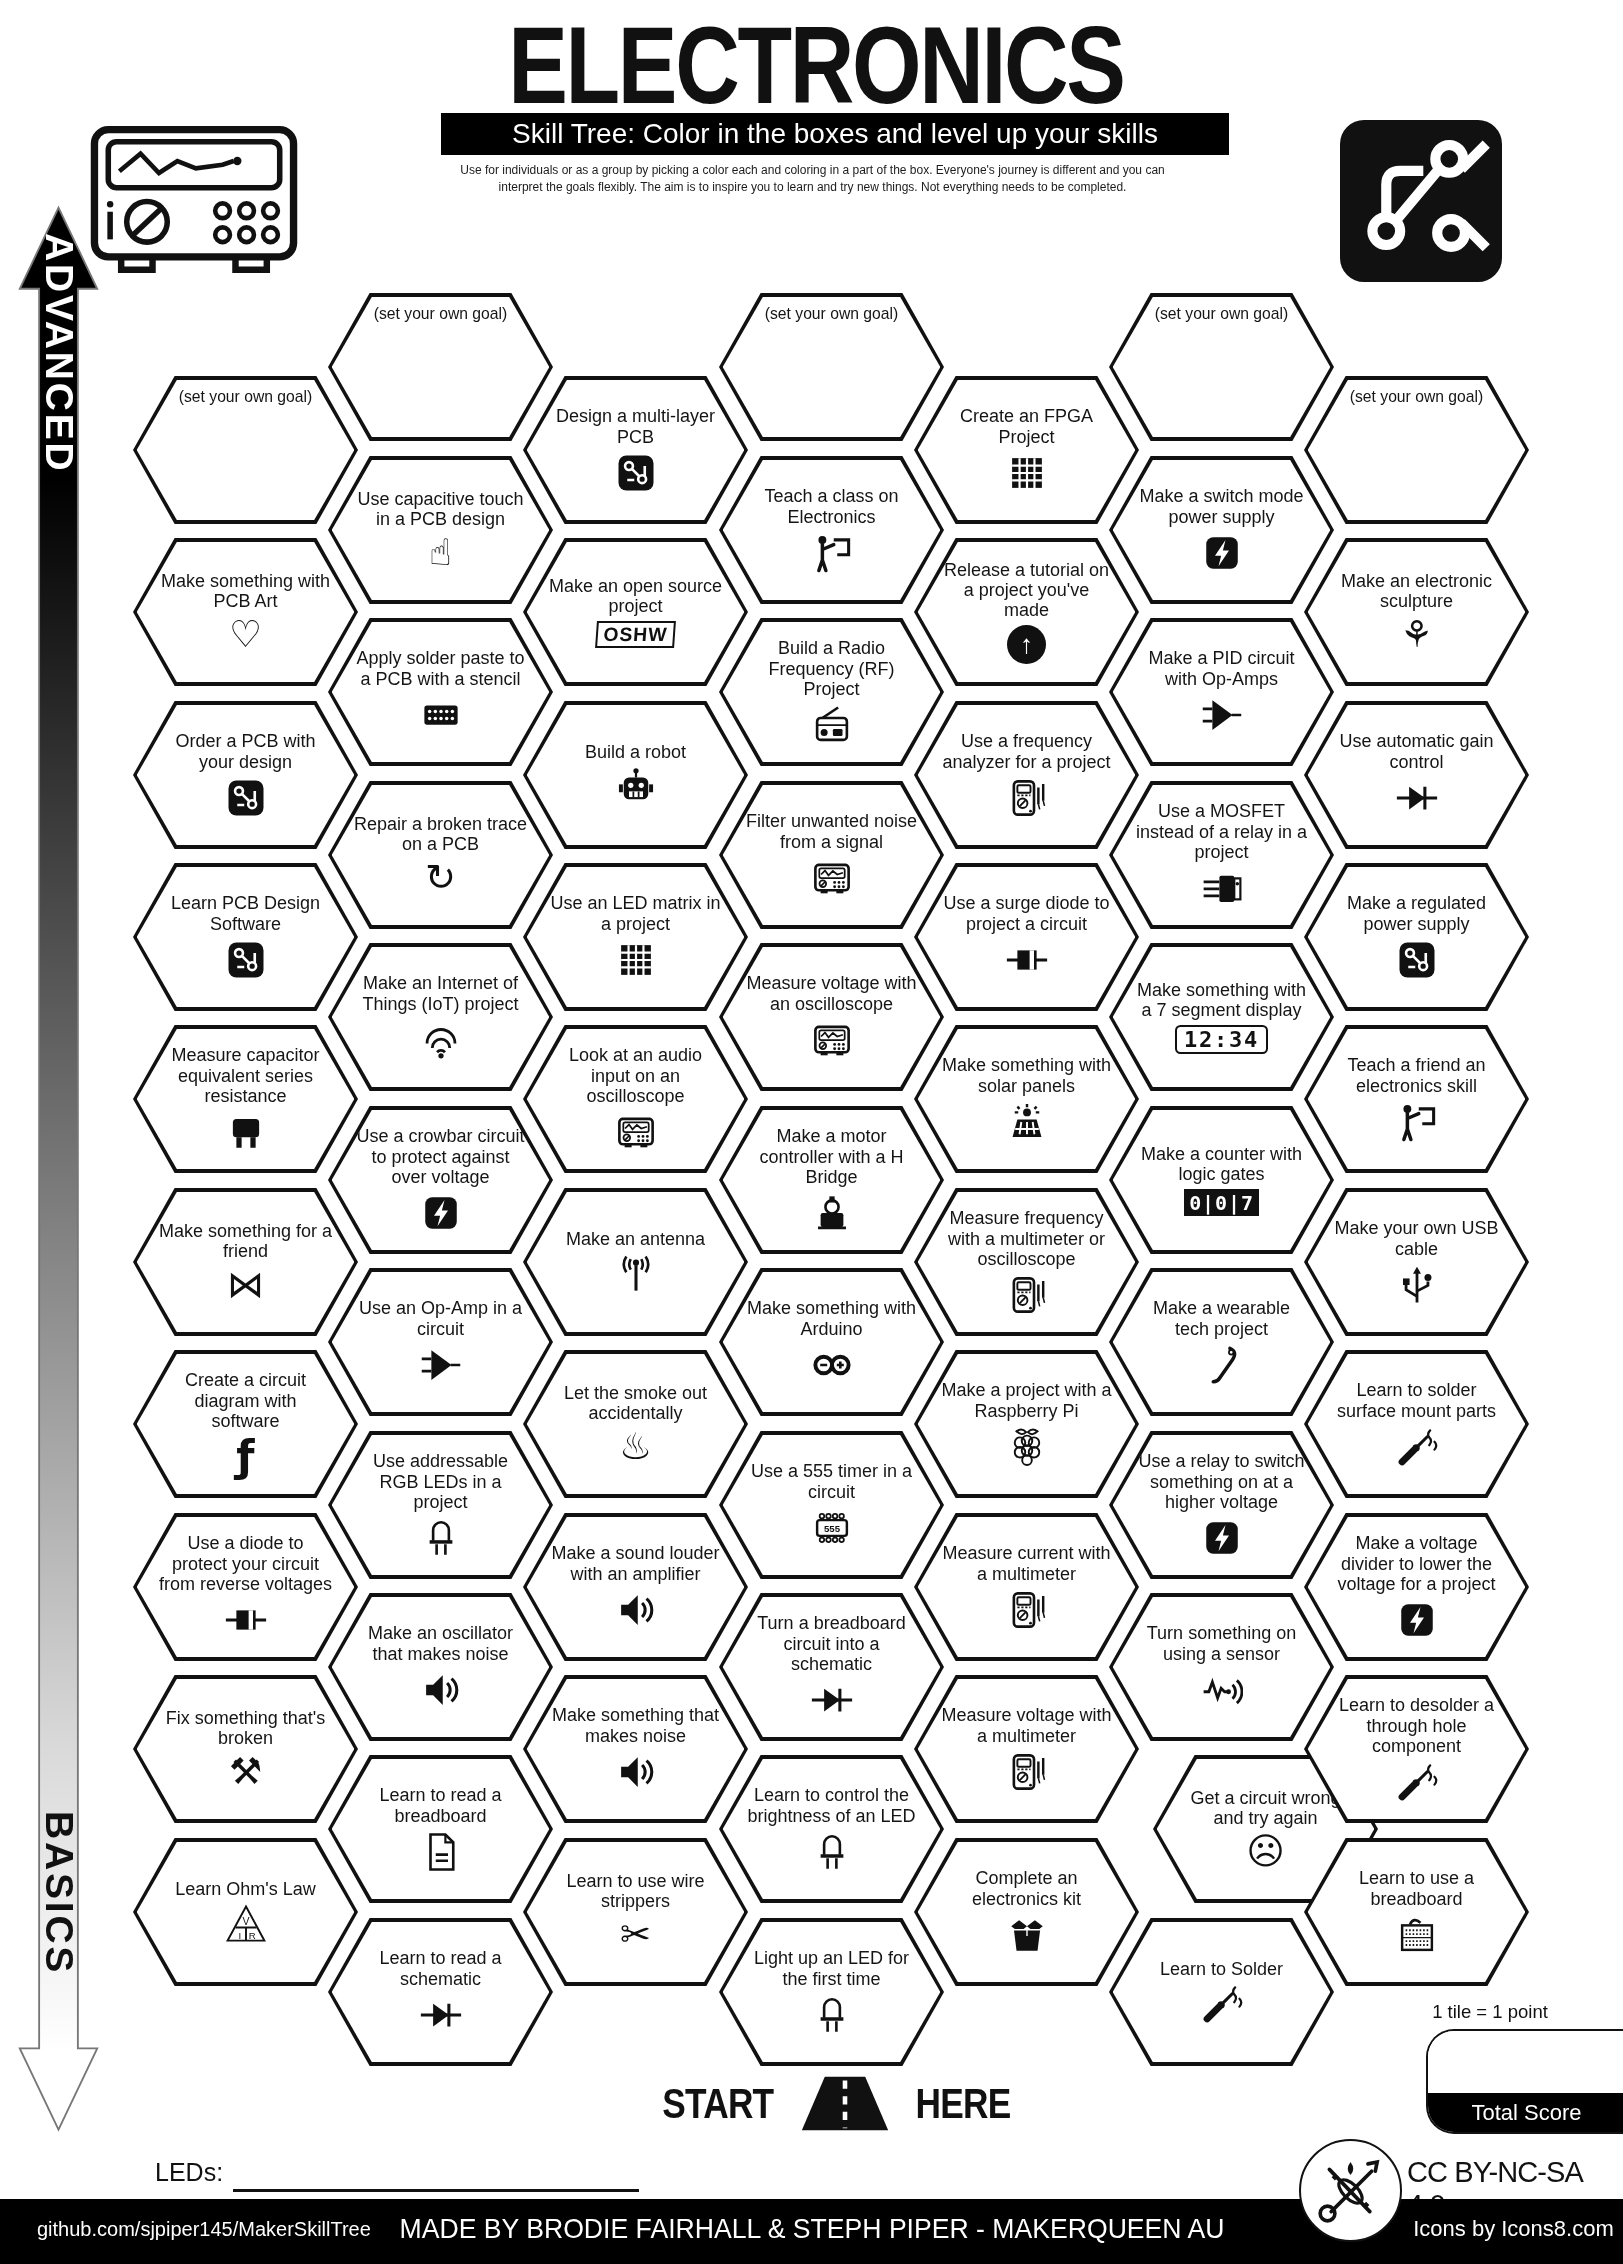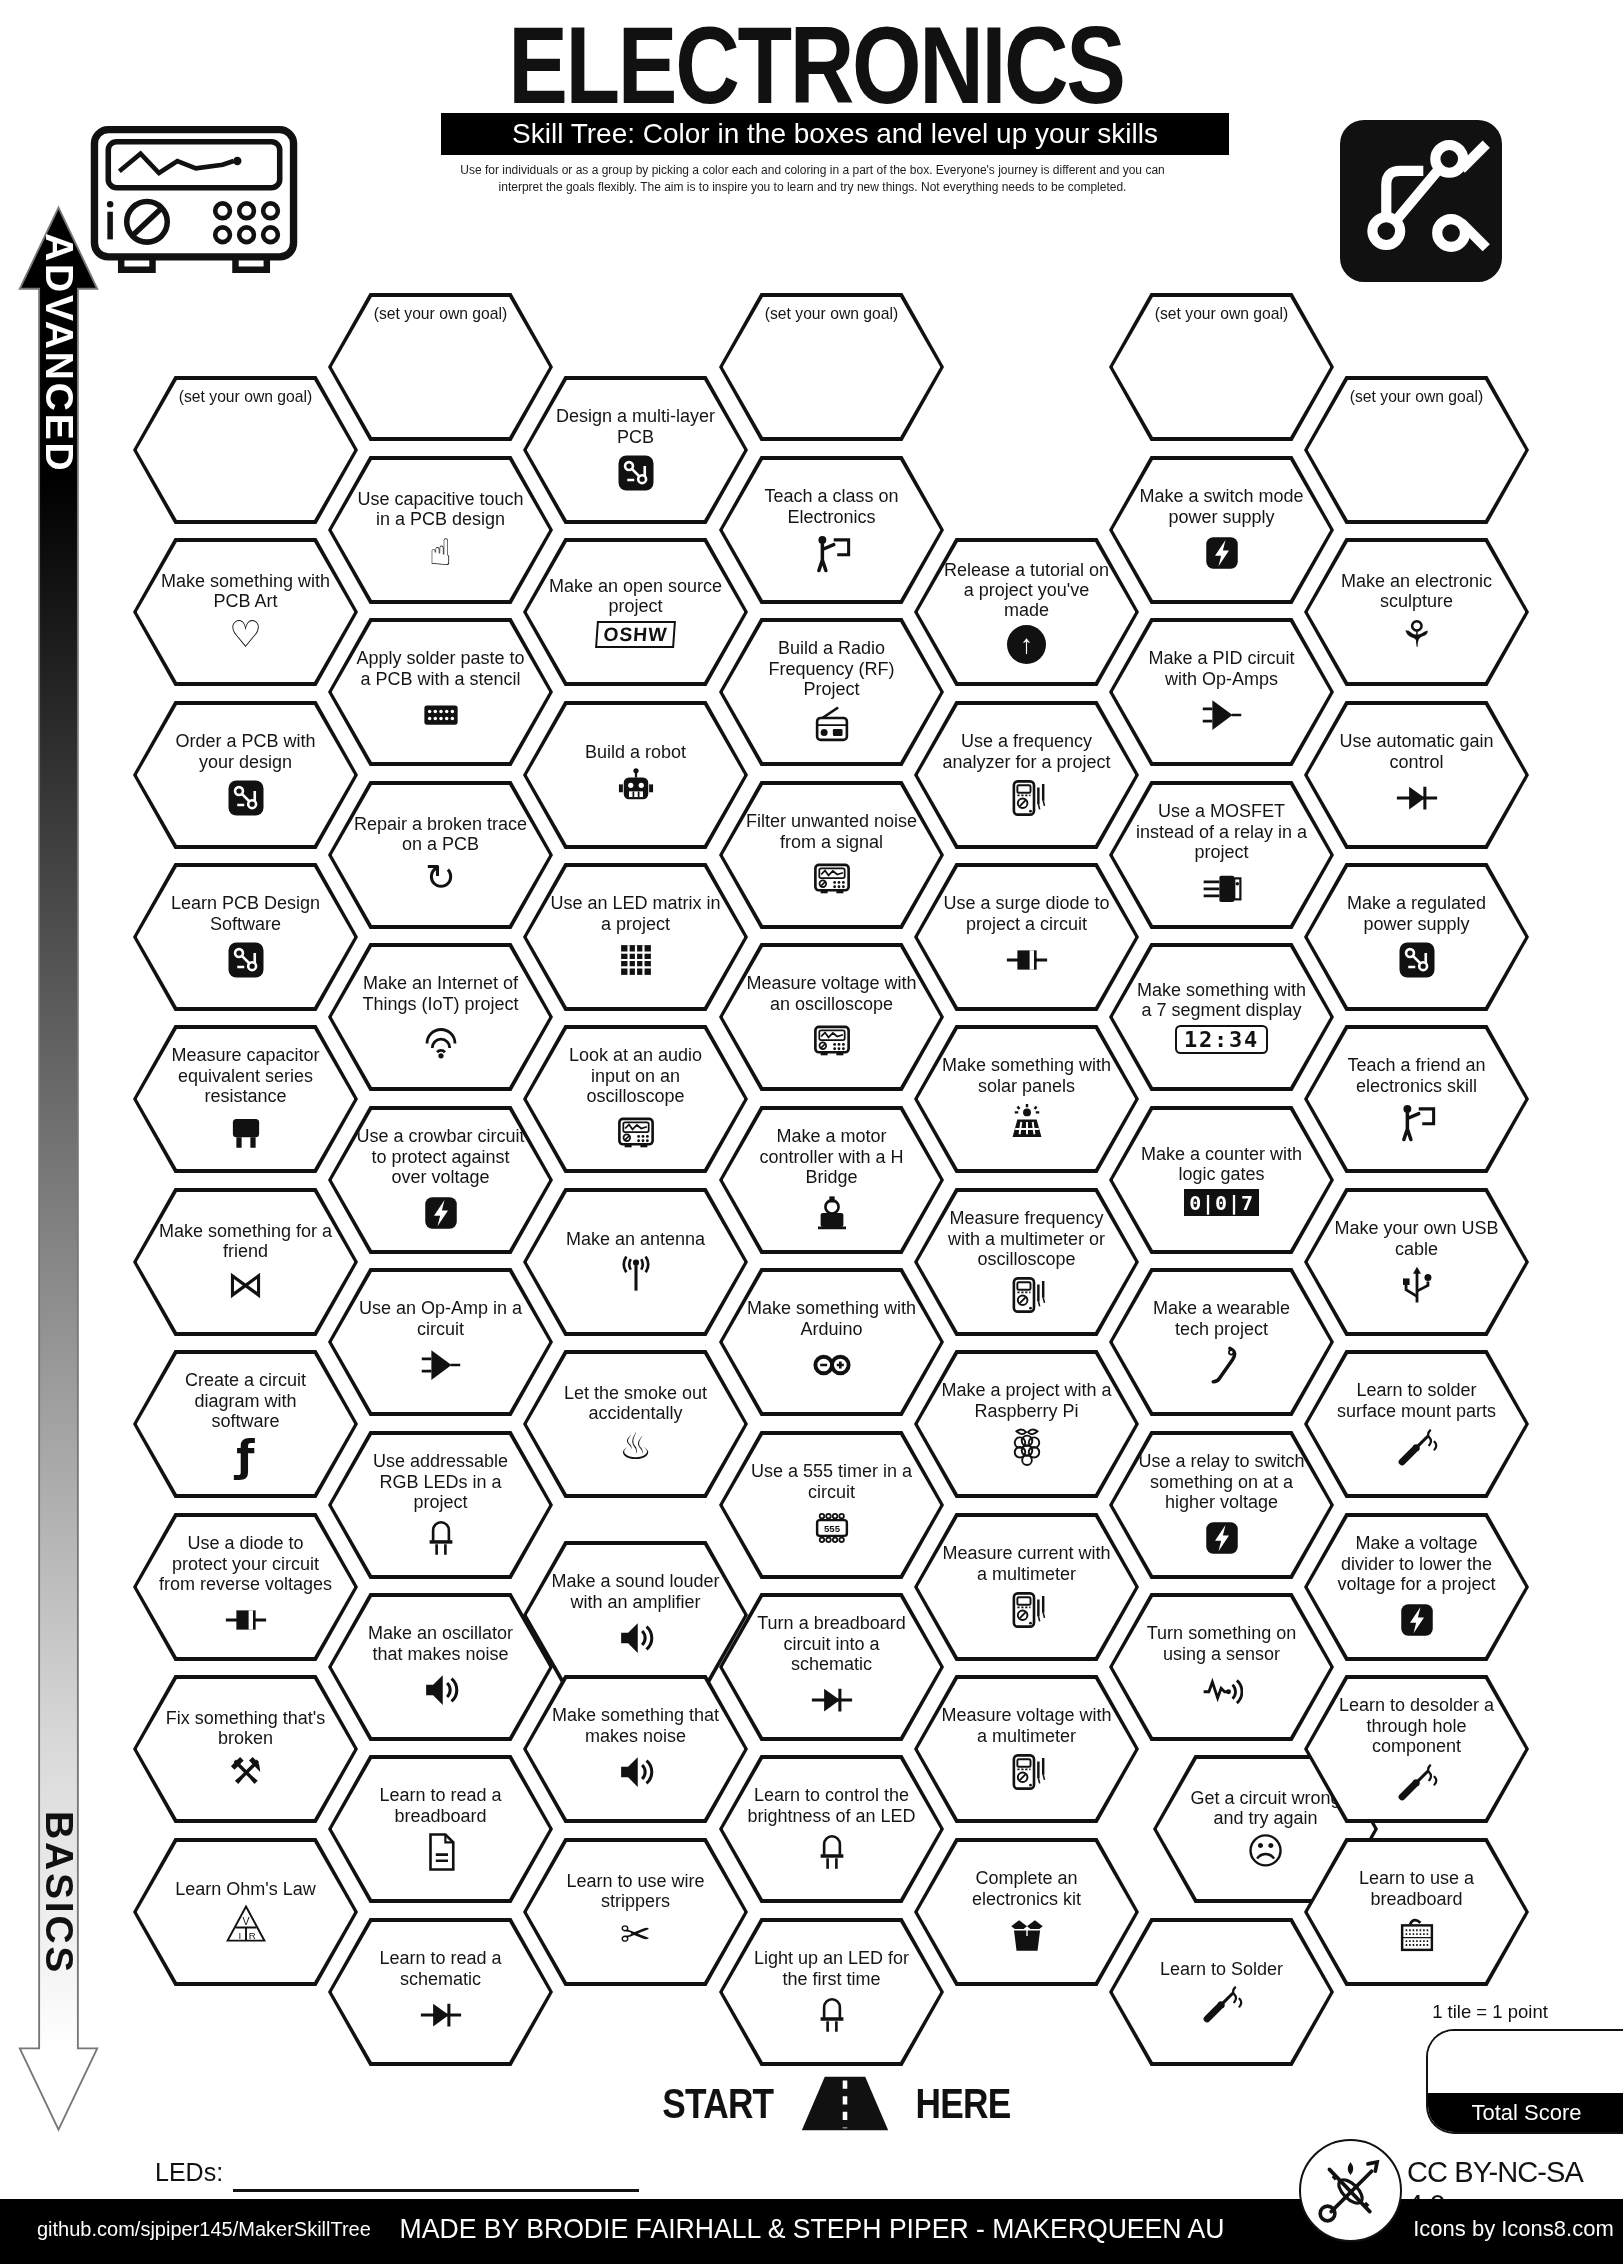--- a/index.html
+++ b/index.html
@@ -556,21 +556,21 @@
         </svg>
       </div>
     </div>
     <div class="hex" style="left: 523px; top: 1350px;">
       <div class="hx bg"></div>
       <div class="hx fg">
         <div class="tlabel">Let the smoke out accidentally</div>
         <span class="glyph">♨</span>
       </div>
     </div>
-    <div class="hex" style="left: 523px; top: 1513px; margin-top: 28px;">
+    <div class="hex" style="left: 523px; top: 1513px;">
       <div class="hx bg"></div>
       <div class="hx fg">
         <div class="tlabel">Make a sound louder with an amplifier</div>
         <svg width="42" height="42" class="iconsvg" viewBox="0 0 46 46">
           <use href="#sym-speaker"></use>
         </svg>
       </div>
     </div>
     <div class="hex" style="left: 523px; top: 1675px;">
       <div class="hx bg"></div>
@@ -674,20 +674,29 @@
           <use href="#sym-led"></use>
         </svg>
       </div>
     </div>
     <div class="hex" style="left: 719px; top: 1918px;">
       <div class="hx bg"></div>
       <div class="hx fg">
         <div class="tlabel">Light up an LED for the first time</div>
         <svg width="42" height="42" class="iconsvg" viewBox="0 0 46 46">
           <use href="#sym-led"></use>
+        </svg>
+      </div>
+    </div>
+    <div class="hex" style="left: 914px; top: 376px;">
+      <div class="hx bg"></div>
+      <div class="hx fg">
+        <div class="tlabel">Create an FPGA Project</div>
+        <svg width="42" height="42" class="iconsvg" viewBox="0 0 46 46">
+          <use href="#sym-grid"></use>
         </svg>
       </div>
     </div>
     <div class="hex" style="left: 914px; top: 538px;">
       <div class="hx bg"></div>
       <div class="hx fg">
         <div class="tlabel">Release a tutorial on a project you've made</div>
         <span class="upl">↑</span>
       </div>
     </div>

